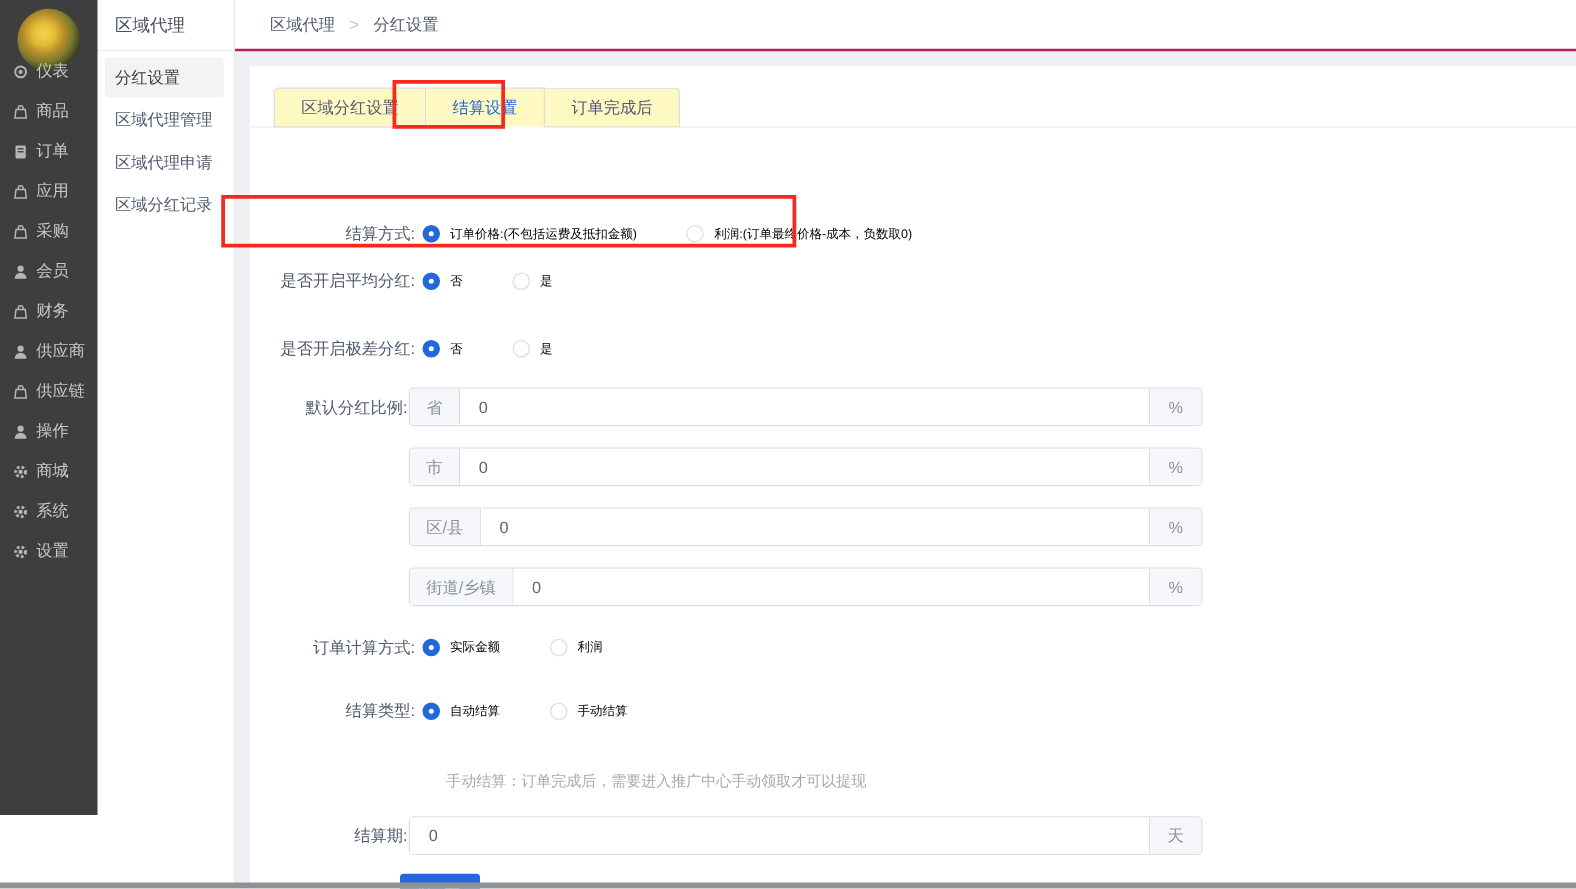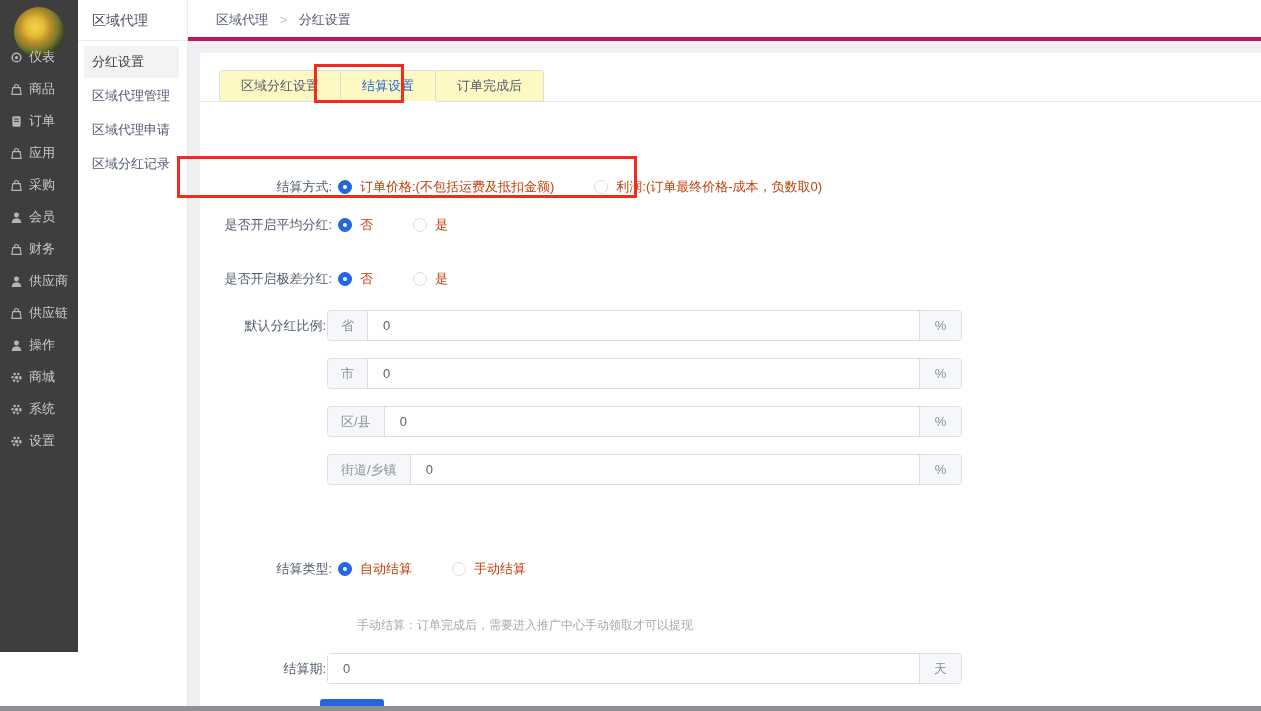--- a/index.html
+++ b/index.html
@@ -17,21 +17,21 @@
   .nav-item svg { width:13px; height:13px; }
 
   
   .submenu { position:absolute; left:78px; top:0; width:110px; height:706px; background:#fff; border-right:1px solid #e8eaec; z-index:2; }
   .submenu-title { height:41px; line-height:41px; padding-left:14px; font-size:14px; color:#495060; border-bottom:1px solid #e8eaec; }
   .submenu-items { padding-top:5px; }
   .submenu-item { height:32px; line-height:32px; margin:0 8px 2px 6px; padding-left:8px; color:#515a6e; font-size:13px; border-radius:3px; cursor:pointer; white-space:nowrap; }
   .submenu-item.active { background:#f3f3f4; color:#383c44; }
 
   
-  .header { position:absolute; left:188px; top:0; width:1073px; height:41px; background:#fff; border-bottom:4px solid #be185d; z-index:1; }
+  .header { position:absolute; left:188px; top:0; width:1073px; height:41px; background:#fff; border-bottom:2px solid #be185d; z-index:1; }
   .breadcrumb { padding-left:28px; line-height:40px; font-size:13px; color:#515a6e; }
   .breadcrumb .sep { color:#c0c4cc; margin:0 8px; }
 
   
   .graybg { position:absolute; left:188px; top:41px; width:1073px; height:665px; background:var(--page_bg,#eef0f4); }
   .card { position:absolute; left:12px; top:12px; right:0; bottom:0; background:#fff; }
 
   
   .tabs-line { position:absolute; left:0; top:48px; width:100%; height:0; border-bottom:1px solid #e8eaec; }
   .tabs { position:absolute; left:19px; top:17px; display:flex; z-index:1; }
@@ -41,21 +41,21 @@
   .tab.active { color:var(--primary,#2267db); border-bottom-color:#fff; }
 
   
   .form { position:absolute; left:0; top:48px; right:0; bottom:0; }
   .form-row { position:absolute; left:0; display:flex; align-items:center; height:28px; }
   .form-label { width:132px; text-align:right; color:#515a6e; font-size:13px; flex:0 0 132px; }
   .controls { display:flex; align-items:center; margin-left:6px; }
   .radio { width:14px; height:14px; border-radius:50%; border:1px solid #dcdee2; background:#fff; display:inline-flex; align-items:center; justify-content:center; cursor:pointer; flex:0 0 14px; }
   .radio.checked { background:var(--primary,#2267db); border-color:var(--primary,#2267db); }
   .radio.checked .dot { width:4px; height:4px; border-radius:50%; background:#fff; }
-  .radio-label { margin-left:8px; color:#c2410c; font-size:13px; }
+  .radio-label { margin-left:8px; color:#000000; font-size:10px; }
   .opt + .opt { margin-left:40px; }
   .opt { display:flex; align-items:center; }
 
   
   .input-row { position:absolute; display:flex; align-items:center; height:31px; }
   .input-group { display:flex; align-items:stretch; height:31px; width:635px; border:1px solid #dcdee2; border-radius:4px; background:#fff; margin-left:1px; }
   .ig-prepend, .ig-append { background:#f5f7fa; color:#8b919b; font-size:13px; display:flex; align-items:center; padding:0 13px; white-space:nowrap; }
   .ig-prepend { border-right:1px solid #dcdee2; border-radius:3px 0 0 3px; }
   .ig-append { border-left:1px solid #dcdee2; border-radius:0 3px 3px 0; width:42px; justify-content:center; padding:0; }
   .ig-input { flex:1; border:none; outline:none; padding:0 15px; font-size:13px; color:#606266; font-family:inherit; background:#fff; min-width:0; }
@@ -304,20 +304,35 @@
         </div>
         <div class="input-row" style="top:353px;">
           <div class="form-label" style="flex:0 0 126px;width:126px;"></div>
           <div class="input-group">
             <span class="ig-prepend">街道/乡镇</span>
             <input class="ig-input" value="0" style="">
             <span class="ig-append">%</span>
           </div>
         </div>
 
+        <div class="form-row" style="top:403px;">
+          <div class="form-label">订单计算方式:</div>
+          <div class="controls">
+            <span class="opt">
+              <span class="radio checked">
+                  <span class="dot"></span>
+                </span>
+              <span class="radio-label">实际金额</span>
+            </span>
+            <span class="opt">
+              <span class="radio"></span>
+              <span class="radio-label">利润</span>
+            </span>
+          </div>
+        </div>
 
         <div class="form-row" style="top:454px;">
           <div class="form-label">结算类型:</div>
           <div class="controls">
             <span class="opt">
               <span class="radio checked">
                   <span class="dot"></span>
                 </span>
               <span class="radio-label">自动结算</span>
             </span>

